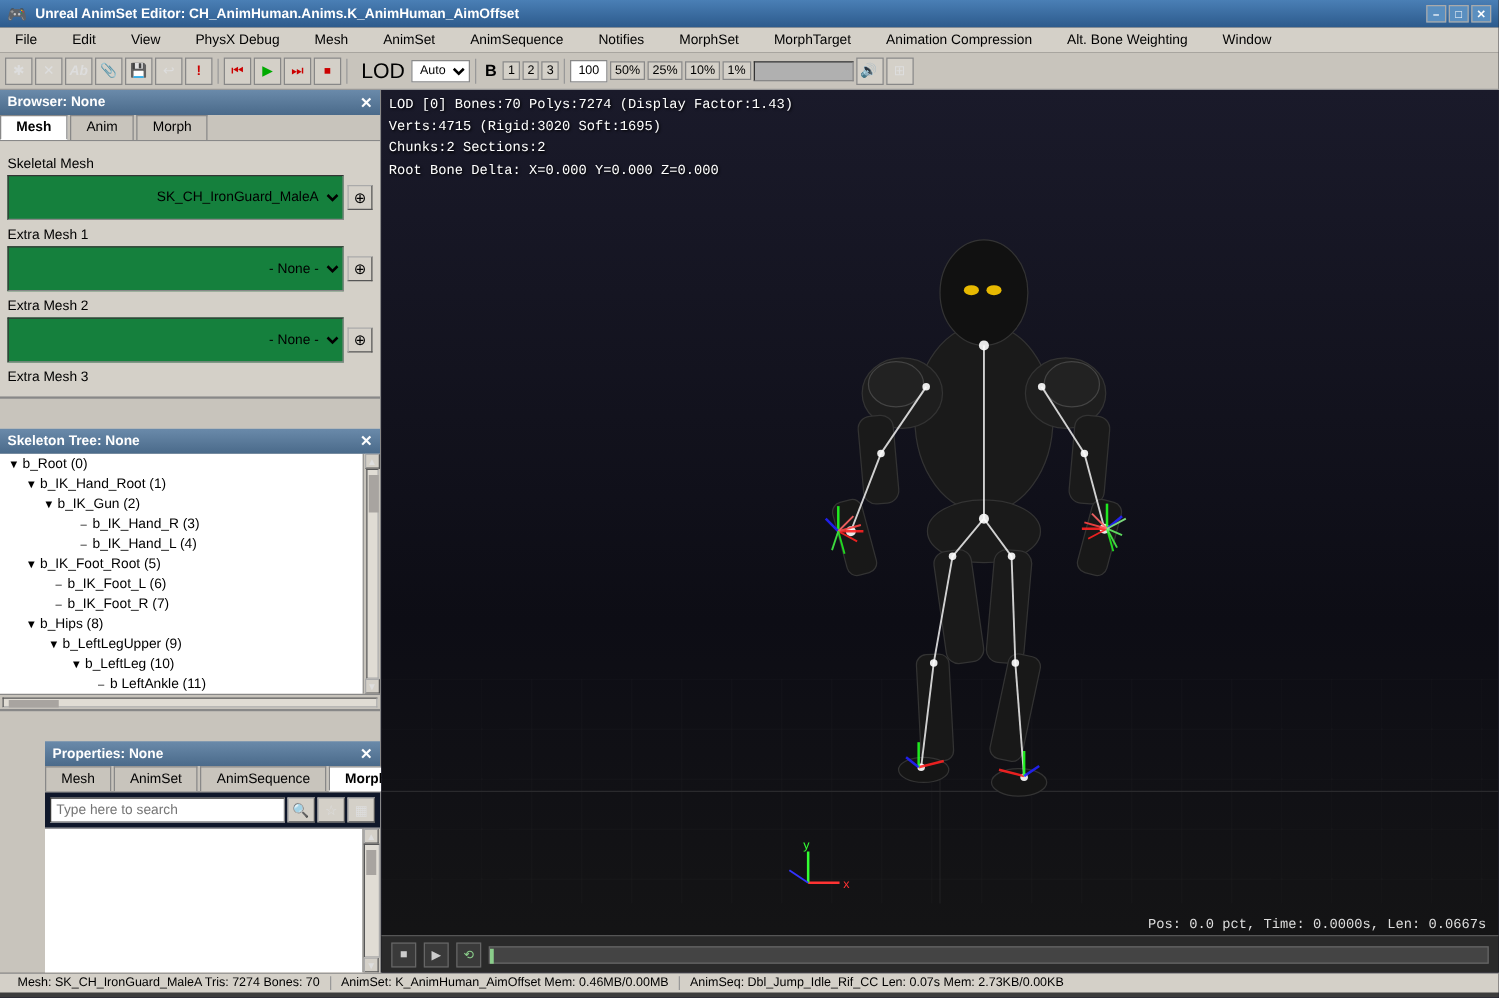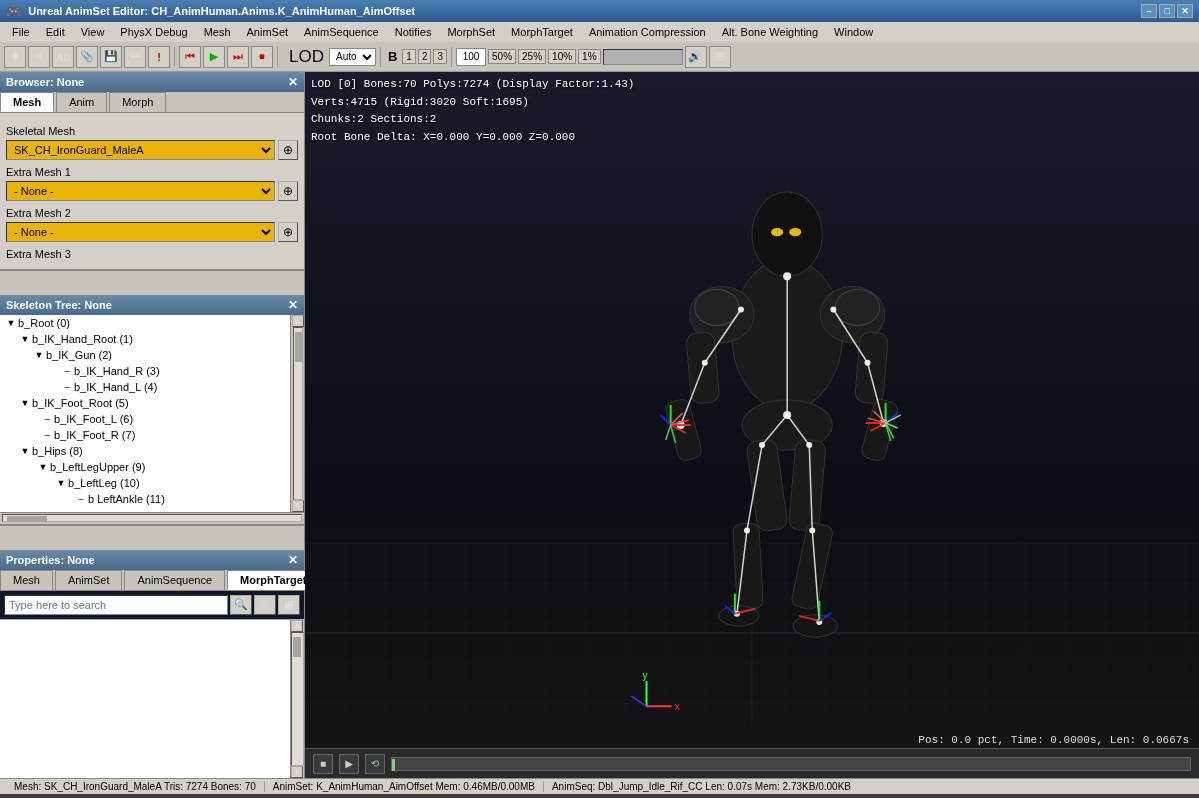--- a/index.html
+++ b/index.html
@@ -48,21 +48,21 @@
       color: white;
     }
 
     
     #menu-bar {
       height: 20px;
       background: #d4d0c8;
       display: flex;
       align-items: center;
       padding: 0 4px;
-      gap: 0;
+      gap: 12px;
       color: #000;
       font-size: 11px;
     }
     .menu-item {
       padding: 2px 8px;
       cursor: pointer;
       white-space: nowrap;
     }
 
     
@@ -207,26 +207,27 @@
       margin-bottom: 3px;
       margin-top: 6px;
     }
     .field-row {
       display: flex;
       align-items: center;
       gap: 3px;
     }
     .field-dropdown {
       flex: 1;
-      height: 20px;
-      background: #eab308;
+      height: 36px;
+      background: #15803d;
       border: 1px inset #888;
       font-size: 11px;
       padding: 0 3px;
       color: #000;
+      text-align: right;
     }
     .field-btn {
       width: 20px;
       height: 20px;
       background: #d4d0c8;
       border: 1px outset #aaa;
       display: flex;
       align-items: center;
       justify-content: center;
       cursor: pointer;
@@ -328,20 +329,21 @@
       position: absolute;
       top: 4px;
       left: 1px;
     }
 
     
     #properties-panel {
       background: #d4d0c8;
       display: flex;
       flex-direction: column;
+      margin-left: 36px;
     }
     .search-row {
       display: flex;
       align-items: center;
       gap: 2px;
       padding: 4px;
       background: #0f172a;
       border-bottom: 1px solid #aaa;
     }
     .search-input {

